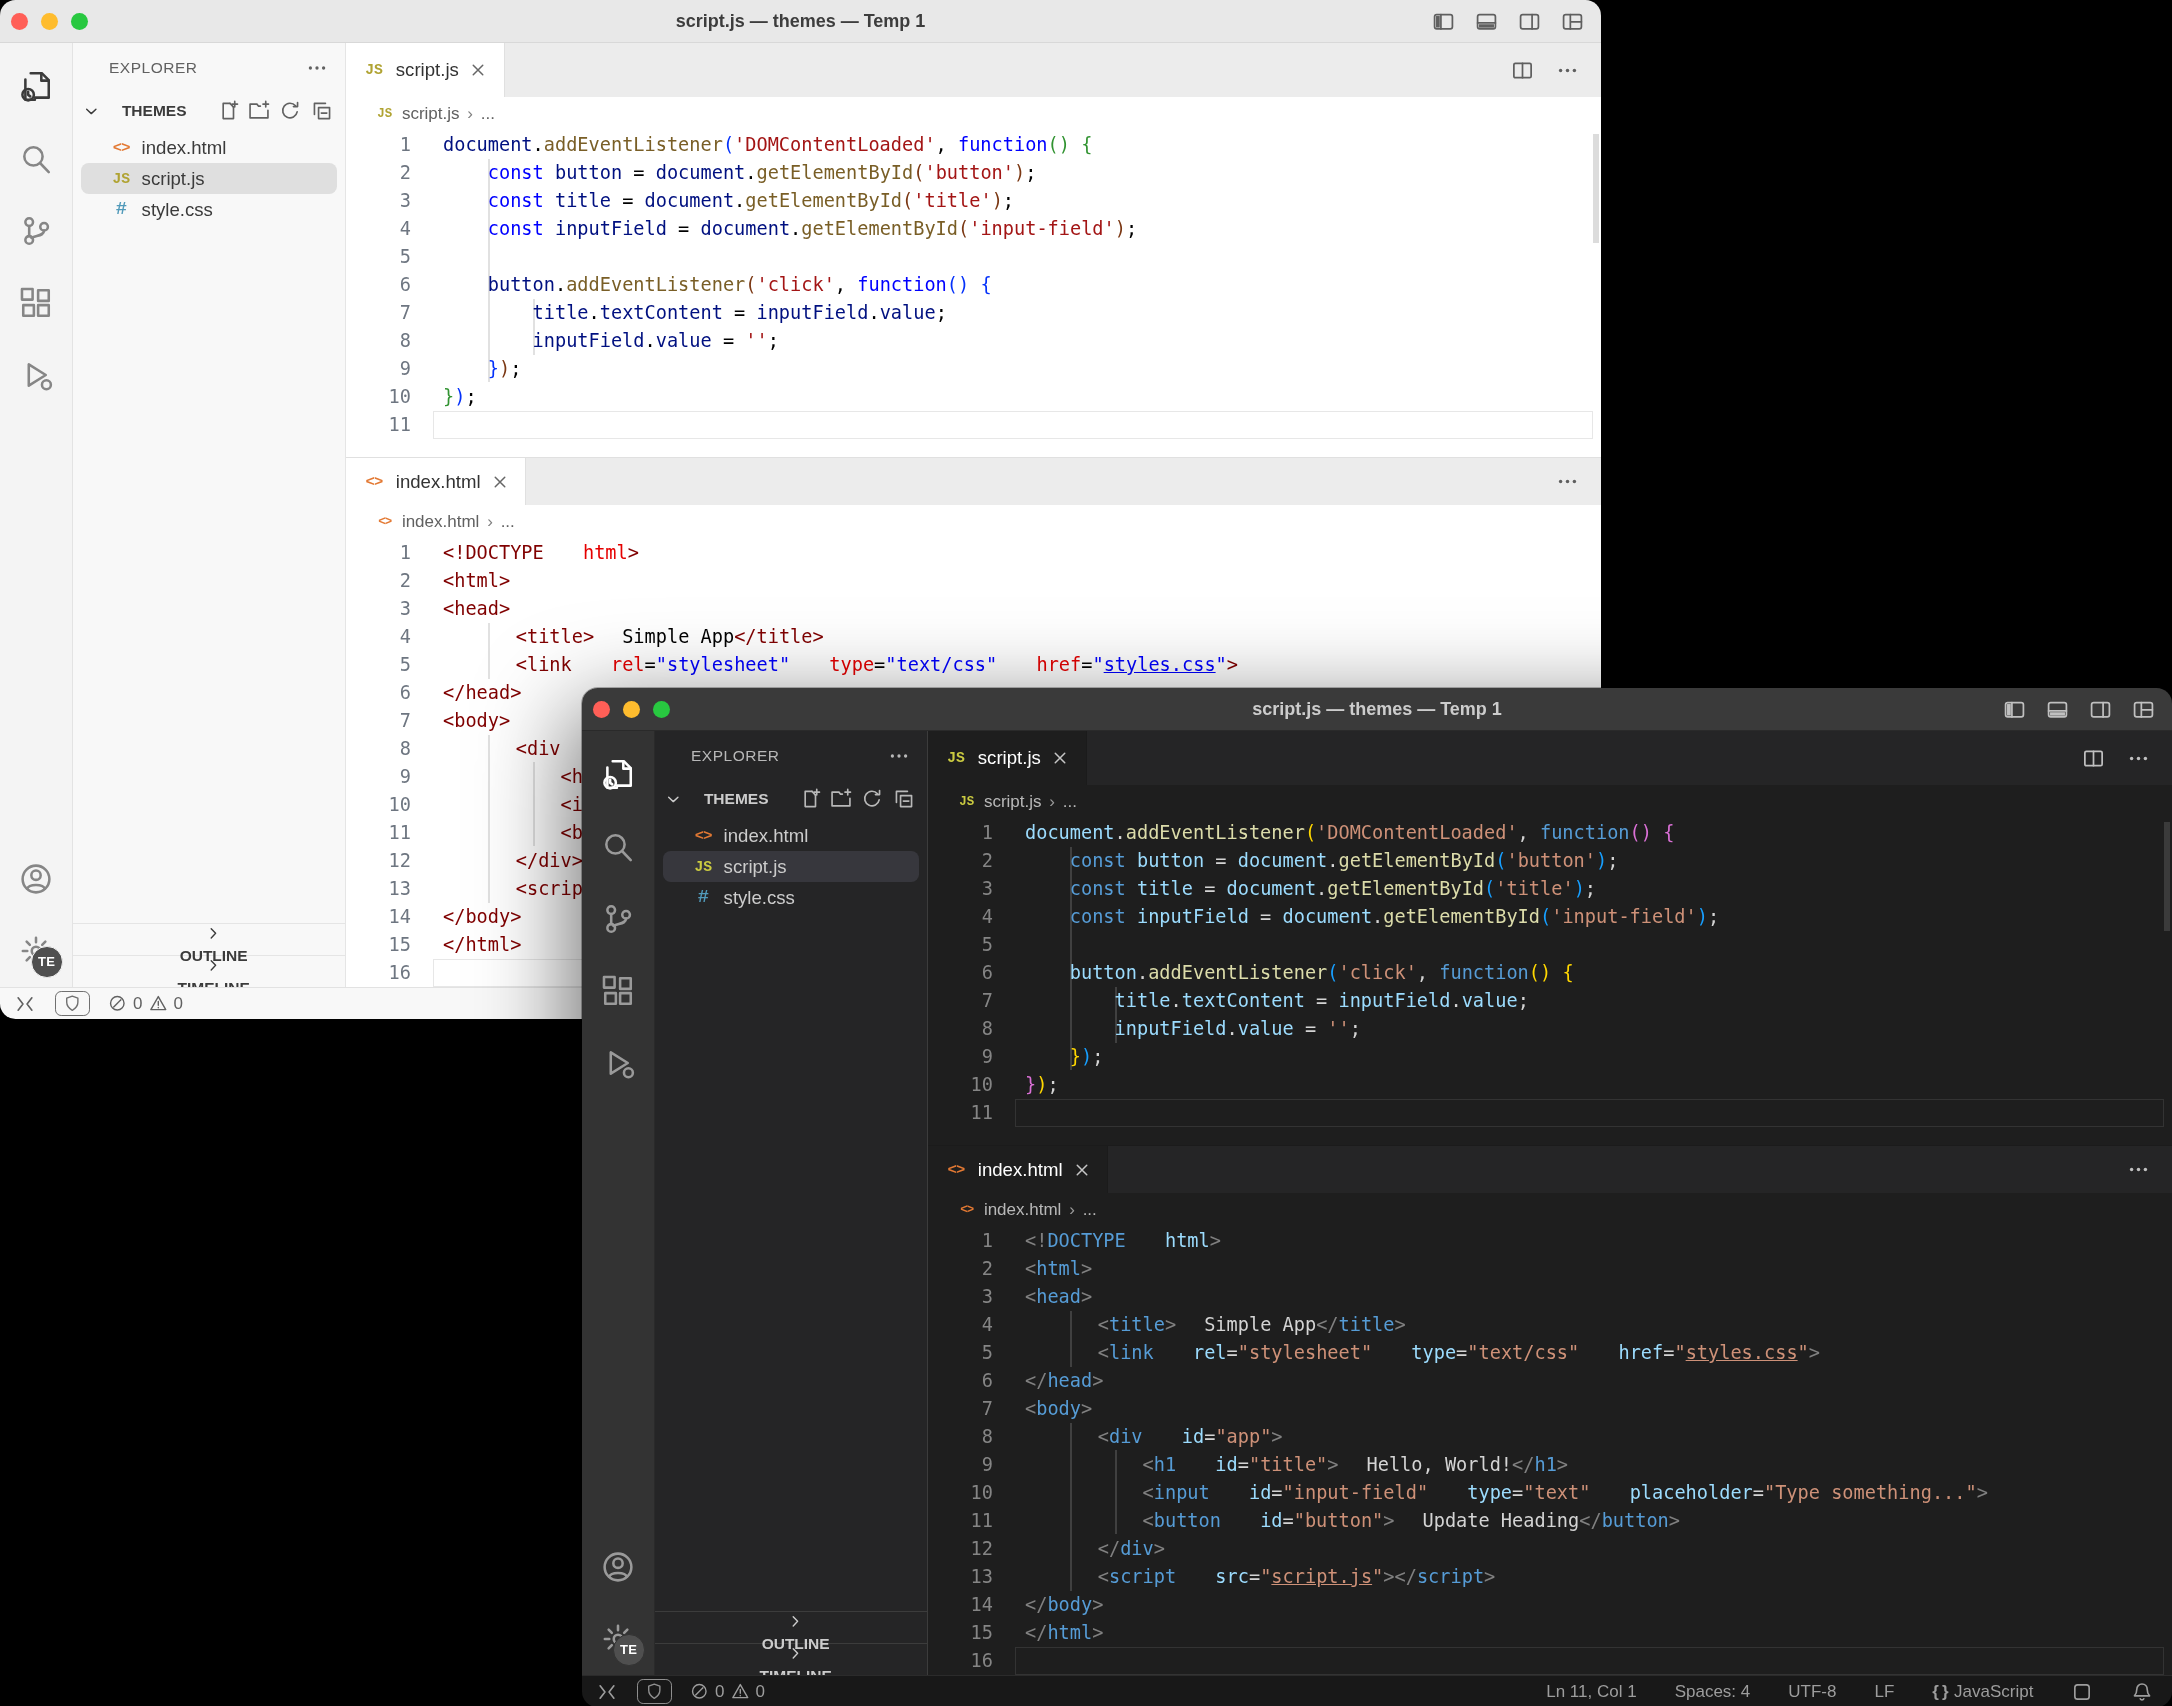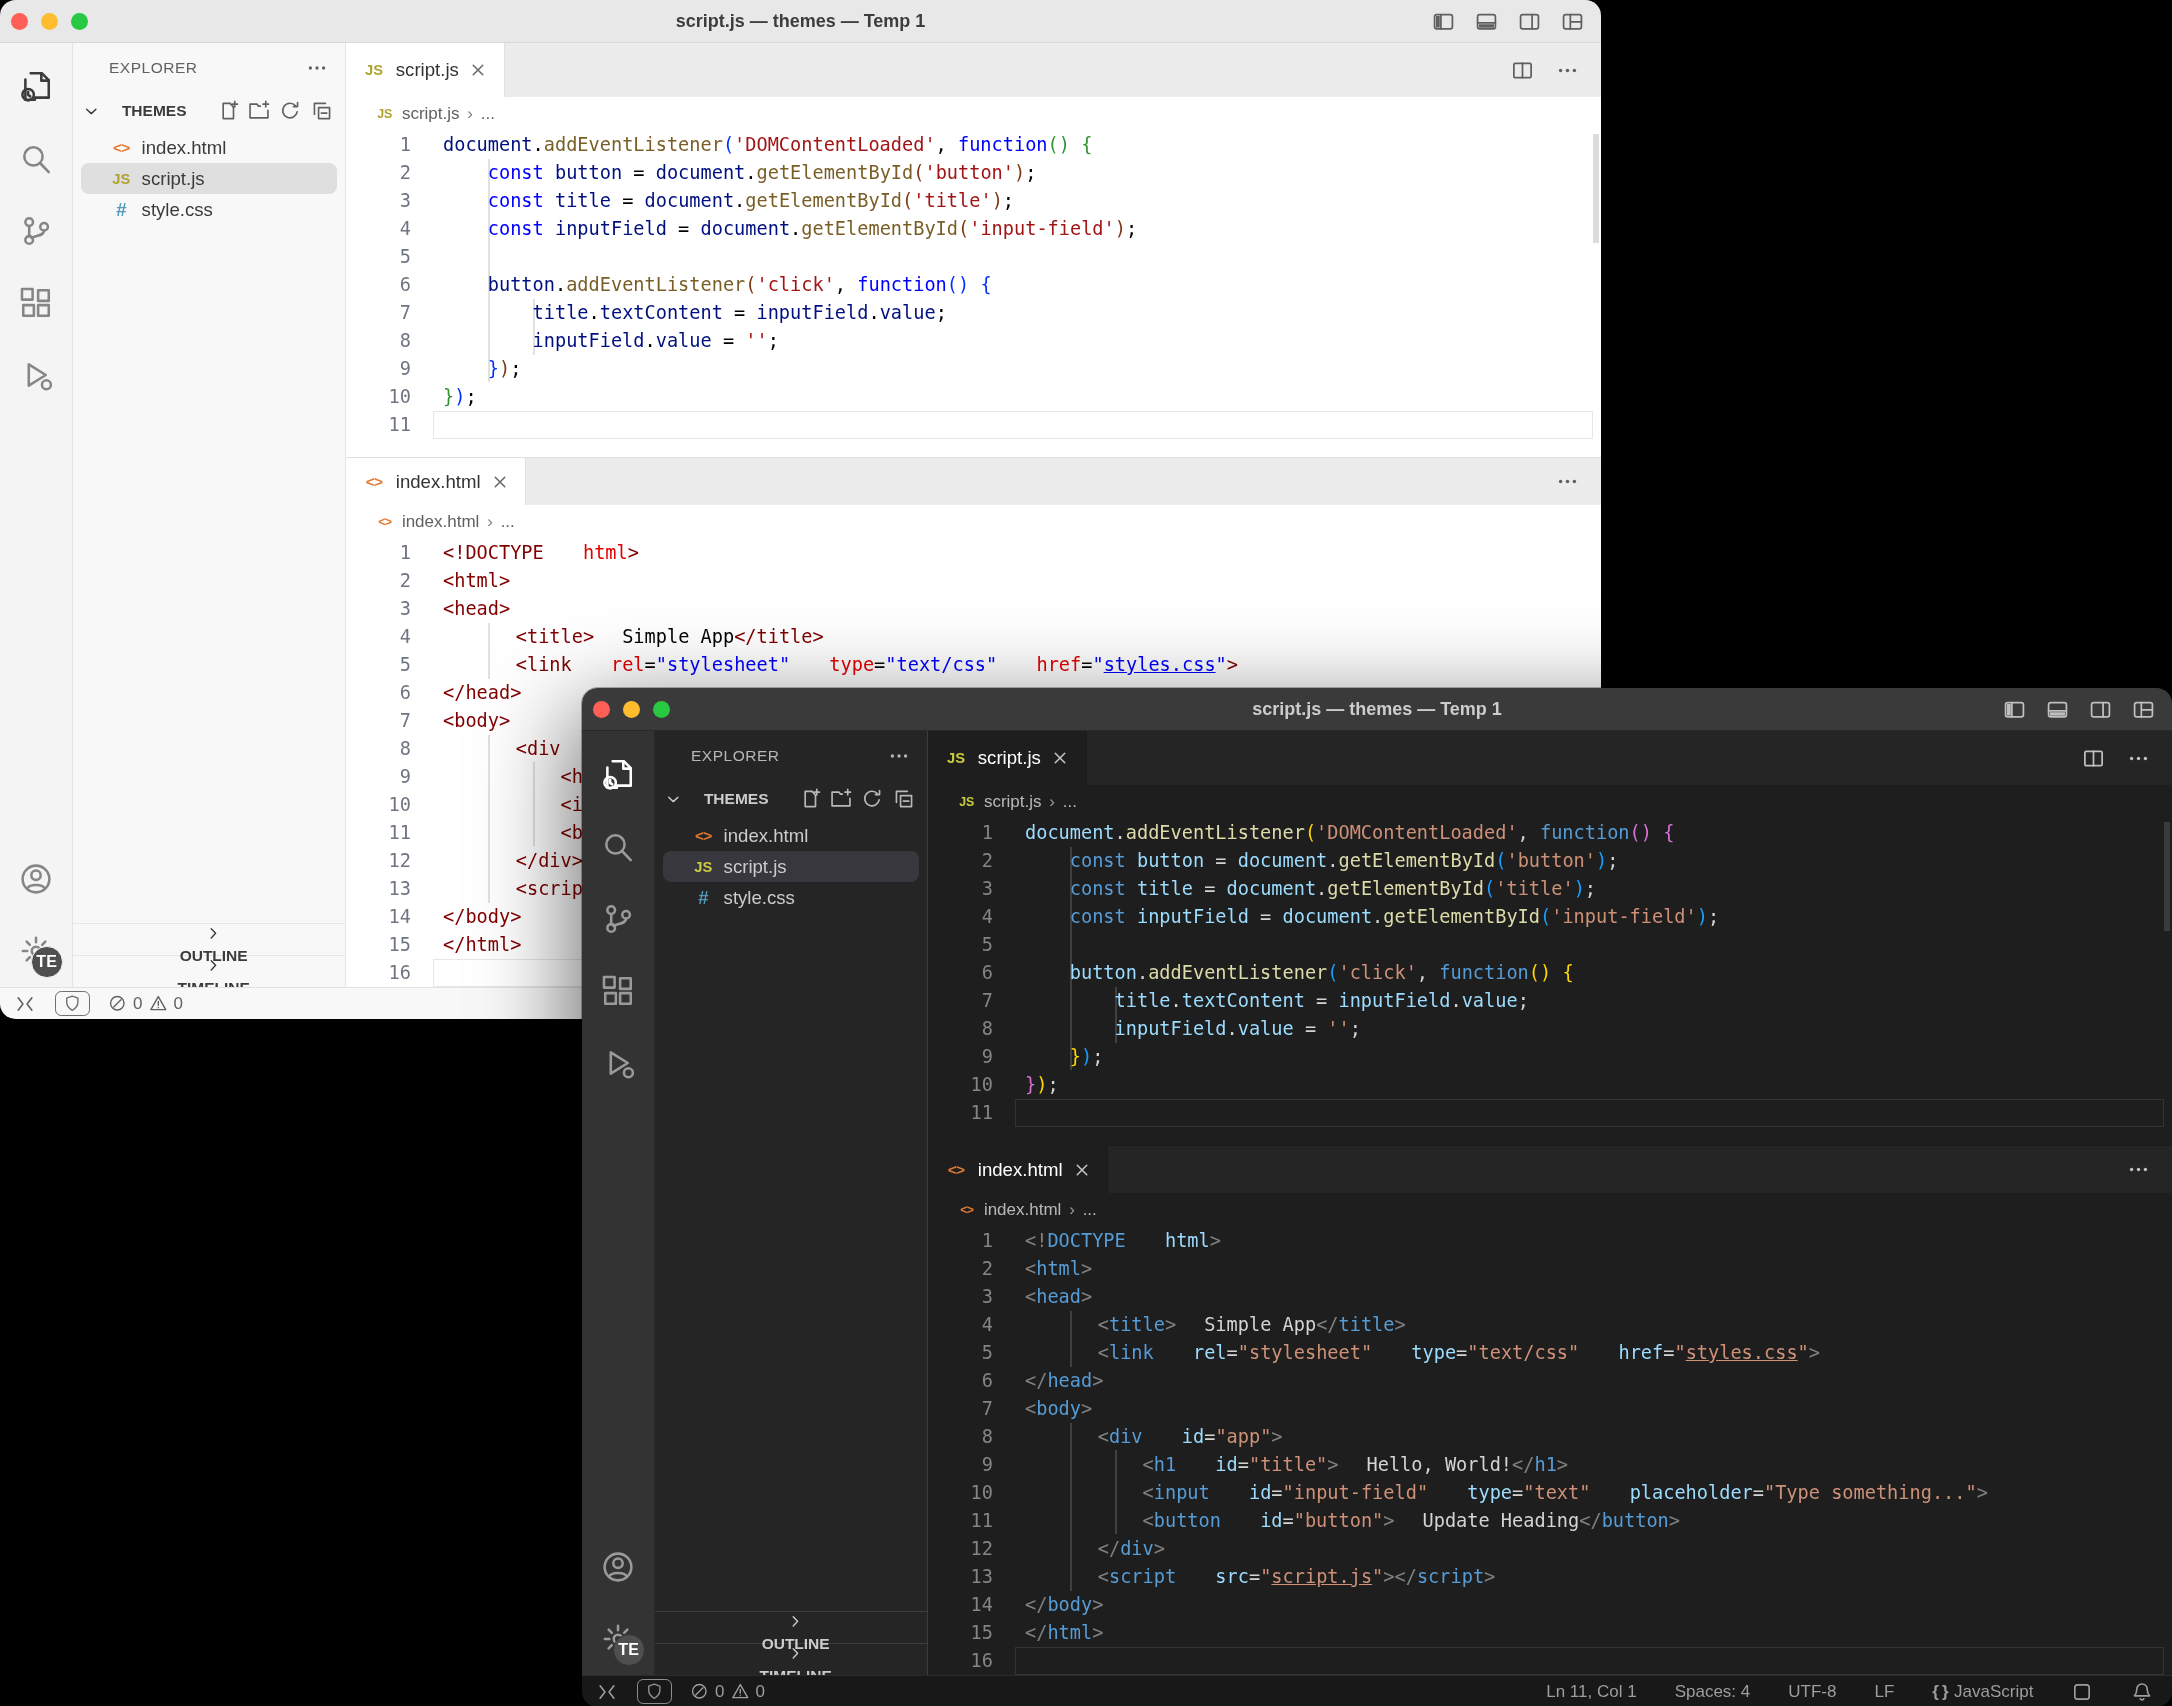--- a/index.html
+++ b/index.html
@@ -51,36 +51,36 @@
   .main{flex:1;display:flex;min-height:0;}
 
   .activitybar{width:72px;flex:none;background:var(--ab-bg);border-right:0.8px solid var(--ab-border);
                display:flex;flex-direction:column;padding-top:7.8px;position:relative;}
   .ab-top{display:flex;flex-direction:column;}
   .ab-bottom{margin-top:auto;display:flex;flex-direction:column;}
   .ab-icon{width:72px;height:72px;display:flex;align-items:center;justify-content:center;color:var(--ab-fg);}
   .ab-icon.active{color:var(--ab-active);}
   .ab-icon svg{width:34px;height:34px;}
   .profile-badge{position:absolute;left:31px;bottom:9.3px;width:29.5px;height:29.5px;border-radius:50%;
-                 background:var(--badge-bg);color:var(--badge-fg);font-size:16px;font-weight:bold;
+                 background:var(--badge-bg);color:var(--badge-fg);font-size:13px;font-weight:bold;
                  display:flex;align-items:center;justify-content:center;letter-spacing:0.4px;
                  border:1.6px solid var(--ab-bg);}
 
   .sidebar{width:272px;flex:none;background:var(--side-bg);color:var(--side-fg);
            border-right:0.8px solid var(--side-border);display:flex;flex-direction:column;min-height:0;}
   .sidebar-header{height:50px;flex:none;display:flex;align-items:center;justify-content:space-between;
                   padding:0 17px 0 36px;font-size:15.5px;letter-spacing:0.5px;color:var(--side-dim);}
   .section-row{height:36px;flex:none;display:flex;align-items:center;gap:21px;padding:0 12.4px 0 9.3px;
                font-size:15.5px;font-weight:bold;}
   .section-actions{margin-left:auto;display:flex;gap:9.3px;color:var(--side-dim);}
   .section-actions .icon{width:22px;height:22px;}
   .file-list{flex:none;padding-top:3.1px;}
   .file-row{height:31px;display:flex;align-items:center;gap:7.8px;padding-left:28px;margin:0 7.8px;border-radius:7.8px;font-size:18.6px;}
   .file-row.selected{background:var(--sel-bg);}
-  .ficon{font-weight:bold;font-size:15.5px;width:25px;flex:none;display:inline-flex;justify-content:center;font-family:Liberation Sans, sans-serif;}
+  .ficon{font-weight:bold;font-size:15.5px;width:25px;flex:none;display:inline-flex;justify-content:center;font-family:Liberation Mono, monospace;}
   .fi-js{color:var(--js-icon);font-size:14.7px;}
   .fi-html{color:var(--icon-html,#e37933);letter-spacing:-0.8px;}
   .fi-css{color:var(--icon-css,#519aba);font-size:18.6px;}
   .ficon.bc{font-size:12.4px;width:18.6px;}
   .sidebar-bottom{margin-top:auto;}
   .panel-row{height:31px;display:flex;align-items:center;gap:4.7px;padding-left:9.3px;
              font-size:15.5px;font-weight:bold;border-top:0.8px solid var(--side-border);flex-direction:column;}
 
   
   .editor{flex:1;display:flex;flex-direction:column;min-width:0;background:var(--ed-bg);}

